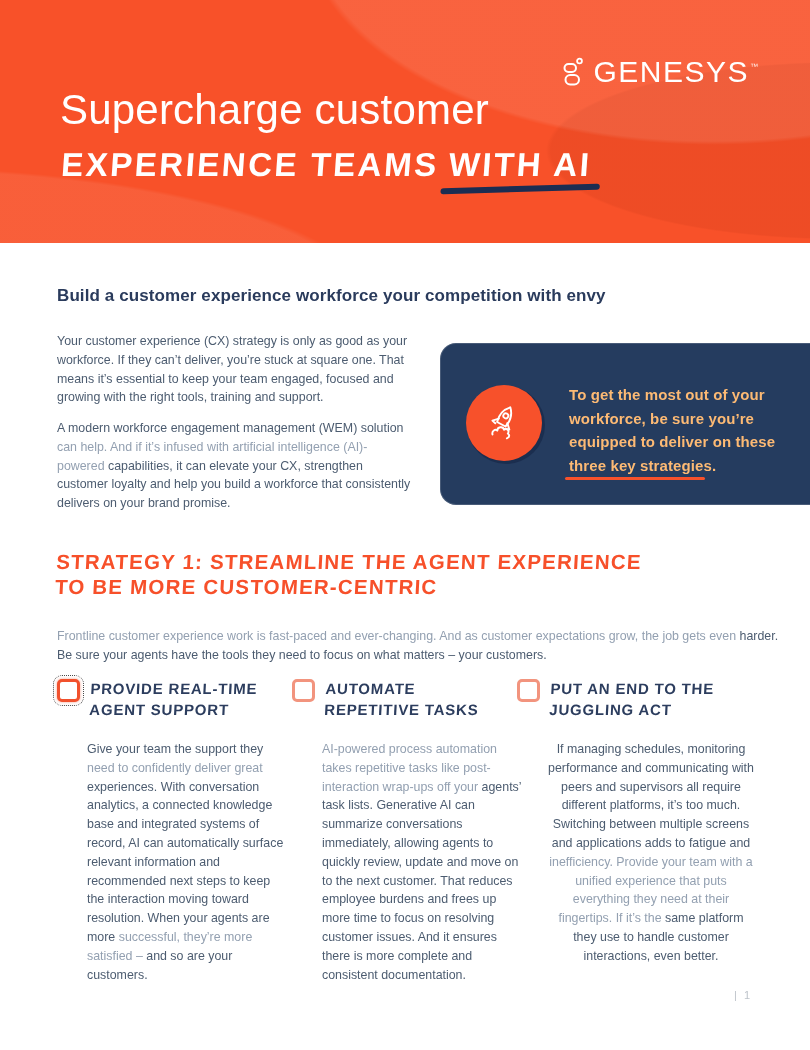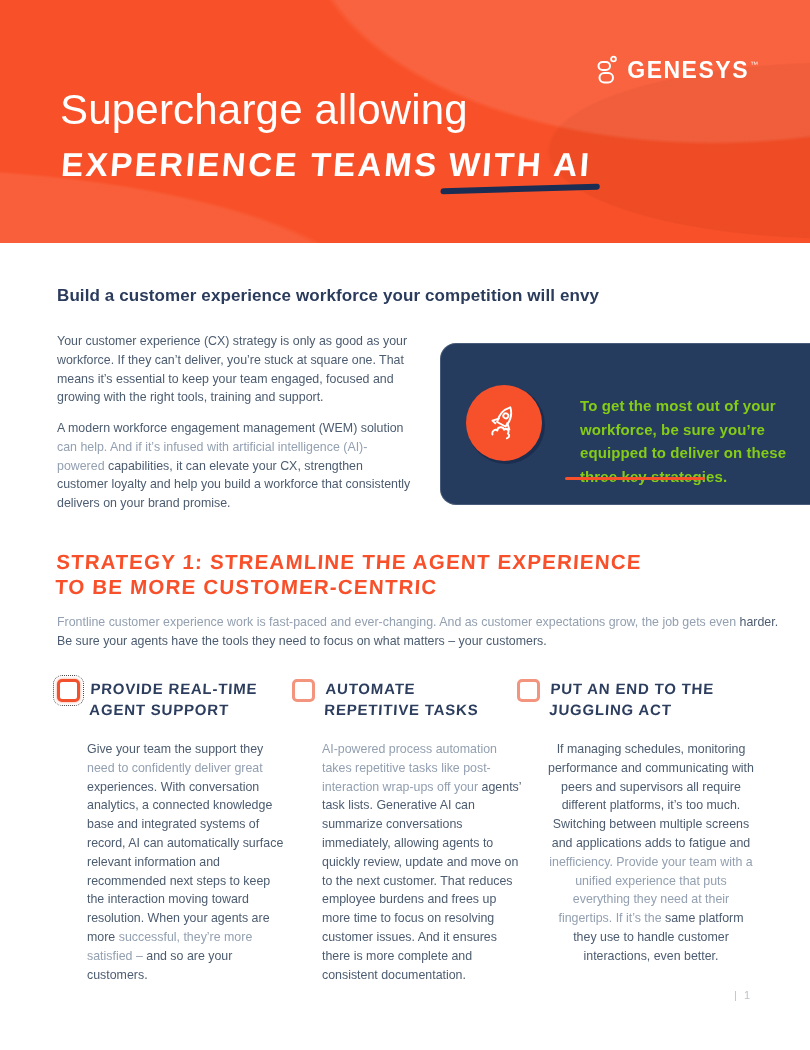--- a/index.html
+++ b/index.html
@@ -12,21 +12,21 @@
   .header{
     position:absolute;left:0;top:0;width:810px;height:243px;
     background:
       radial-gradient(90% 160% at 88% -30%, rgba(255,255,255,0.10) 0 55%, rgba(255,255,255,0) 56%),
       radial-gradient(130% 120% at -15% 125%, rgba(255,255,255,0.08) 0 46%, rgba(255,255,255,0) 47%),
       radial-gradient(60% 60% at 104% 62%, rgba(150,30,5,0.10) 0 60%, rgba(150,30,5,0) 61%),
       #F85129;
   }
   .logo{position:absolute;top:55px;right:52px;display:flex;align-items:center;color:#fff;}
   .logo svg{margin-right:9px;}
-  .logo-text{font-size:23px;letter-spacing:1.5px;font-weight:700;}
+  .logo-text{font-size:30px;letter-spacing:1.5px;font-weight:400;}
   .logo-tm{font-size:8px;vertical-align:top;position:relative;top:-6px;margin-left:1px;opacity:.85;}
   .hero-title{
     position:absolute;left:60px;top:86px;margin:0;
     color:#fff;font-size:42px;font-weight:400;letter-spacing:0.2px;
   }
   .hero-subtitle{
     position:absolute;left:60px;top:146px;margin:0;
     color:#fff;font-size:33px;font-weight:800;letter-spacing:2.5px;
     transform:skewX(-4deg);transform-origin:left bottom;white-space:nowrap;
   }
@@ -49,34 +49,34 @@
     position:absolute;left:440px;top:343px;width:400px;height:162px;
     background:#253C5F;border-radius:16px;
     box-shadow:inset 0 0 0 1px rgba(255,255,255,0.16);
   }
   .rocket-badge{
     position:absolute;left:26px;top:42px;width:76px;height:76px;border-radius:50%;
     background:#F7512B;display:flex;align-items:center;justify-content:center;
     box-shadow:2px 2px 0 1px rgba(20,35,65,0.55);
   }
   .callout-text{
-    position:absolute;left:125px;top:36px;width:212px;margin:15px;
-    color:#84cc16;font-size:15px;font-weight:700;line-height:23.5px;letter-spacing:0.1px;
+    position:absolute;left:125px;top:36px;width:212px;margin:4px;
+    color:#fdba74;font-size:15px;font-weight:700;line-height:23.5px;letter-spacing:0.1px;
   }
   .callout-underline{
     position:absolute;left:125px;top:134px;width:140px;height:3px;
     background:#F7512B;border-radius:2px;
   }
   
   .strategy-heading{
     position:absolute;left:57px;top:549px;margin:0;
     color:#F7502A;font-size:20.5px;font-weight:800;letter-spacing:1.2px;
     line-height:25px;transform:skewX(-3deg);transform-origin:left top;
   }
-  .strategy-intro{position:absolute;left:57px;top:613px;width:722px;margin:0;}
+  .strategy-intro{position:absolute;left:57px;top:627px;width:722px;margin:0;}
   
   .col{position:absolute;top:678px;}
   .col-1{left:57px;width:228px;}
   .col-2{left:292px;width:225px;}
   .col-3{left:517px;width:242px;}
   .col-head{position:relative;padding-left:34px;min-height:46px;}
   .col-title{
     margin:0;color:#2C3D5E;font-size:15px;font-weight:800;letter-spacing:0.8px;
     line-height:21px;transform:skewX(-3deg);transform-origin:left top;
   }
@@ -106,27 +106,27 @@
   <div class="header">
     <div class="logo">
       <svg width="24" height="30" viewBox="0 0 24 30" fill="none">
         <circle cx="19.5" cy="4" r="2.4" stroke="#ffffff" stroke-width="1.8"></circle>
         <rect x="4.5" y="7" width="11.5" height="8" rx="4" stroke="#ffffff" stroke-width="2"></rect>
         <rect x="5.5" y="18" width="13.5" height="9.5" rx="4.7" stroke="#ffffff" stroke-width="2"></rect>
       </svg>
       <span class="logo-text">GENESYS</span>
         <span class="logo-tm">™</span>
     </div>
-    <h1 class="hero-title">Supercharge allowing</h1>
+    <h1 class="hero-title">Supercharge customer</h1>
     <div class="hero-subtitle">
       <span>EXPERIENCE TEAMS</span><span class="underlined-ai">WITH AI</span>
     </div>
   </div>
 
-  <h2 class="section-heading">Build a customer experience workforce your competition will envy</h2>
+  <h2 class="section-heading">Build a customer experience workforce your competition with envy</h2>
 
   <p class="body-copy para1">Your customer experience (CX) strategy is only as good as your workforce. If they can’t deliver, you’re stuck at square one. That means it’s essential to keep your team engaged, focused and growing with the right tools, training and support.</p>
 
   <p class="body-copy para2"><span>A modern workforce engagement management (WEM) solution </span><span class="muted">can help. And if it’s infused with artificial intelligence (AI)-powered </span><span>capabilities, it can elevate your CX, strengthen customer loyalty and help you build a workforce that consistently delivers on your brand promise.</span></p>
 
   <div class="callout">
     <div class="rocket-badge">
       <svg width="46" height="46" viewBox="0 0 48 48" fill="none" stroke="#ffffff" stroke-width="2" stroke-linecap="round" stroke-linejoin="round">
         <g transform="rotate(28 24 20)">
           <path d="M24 6 C29 11 31 18 29 26 L19 26 C17 18 19 11 24 6 Z"></path>

